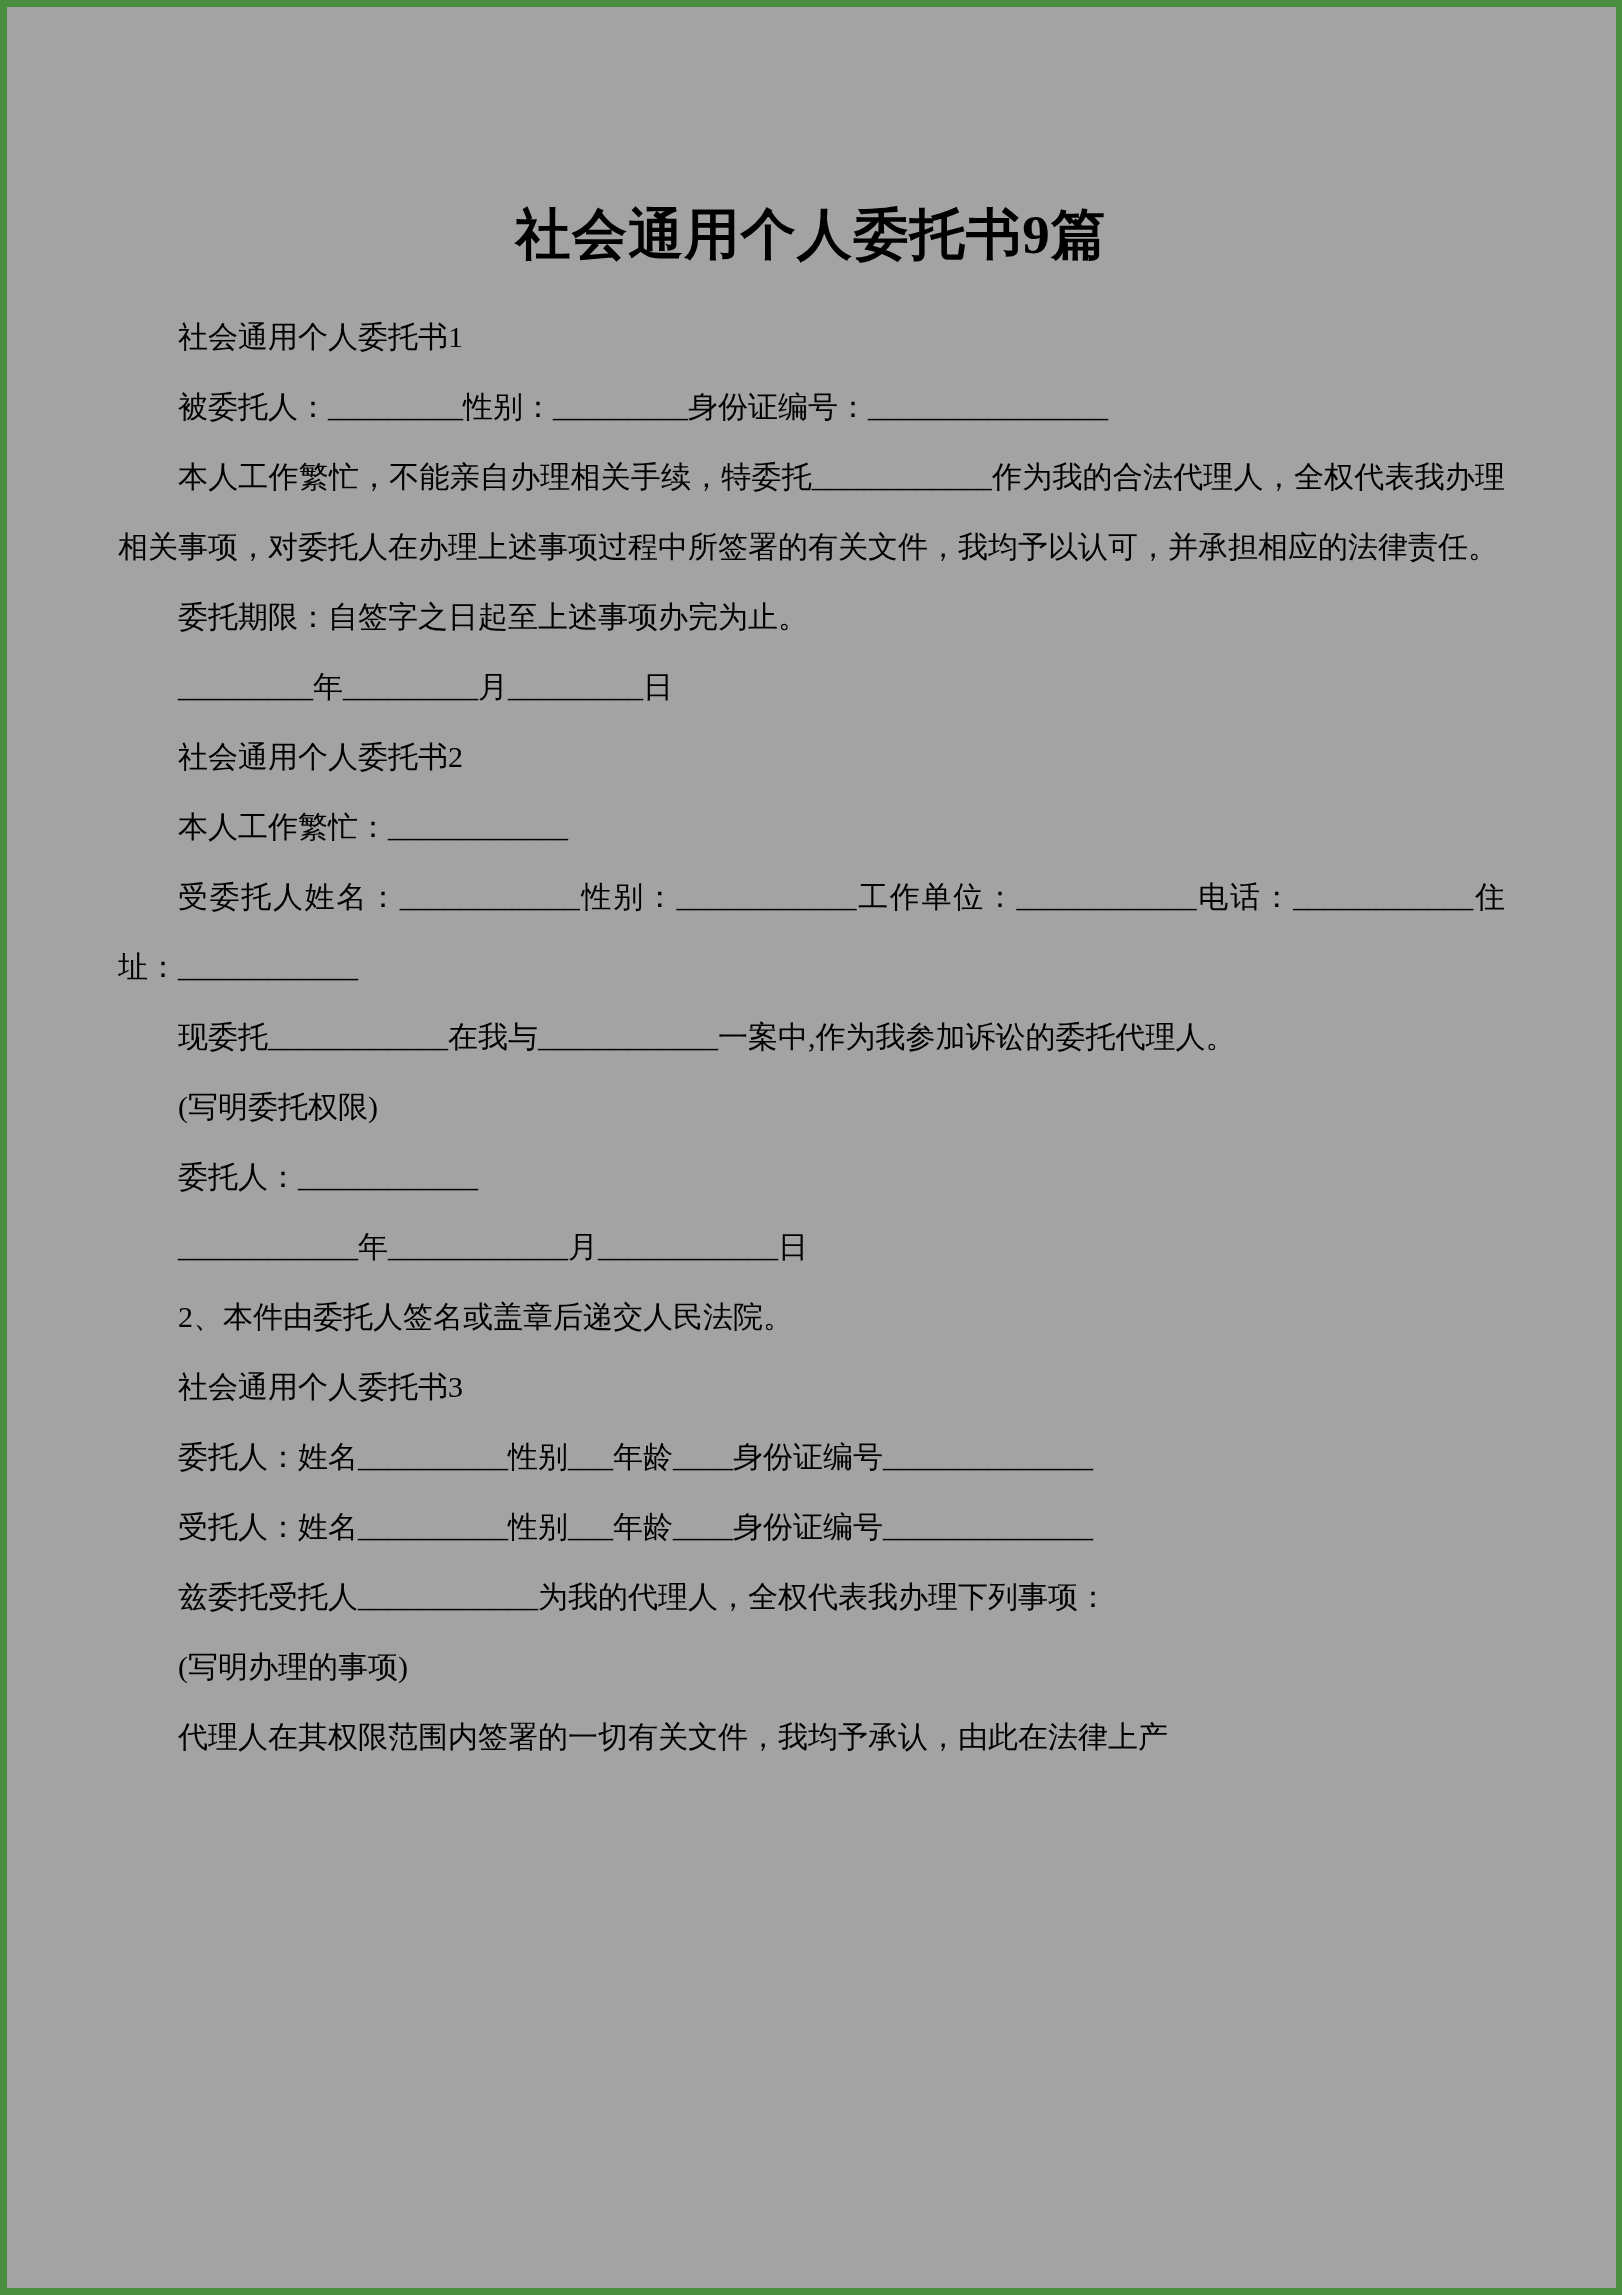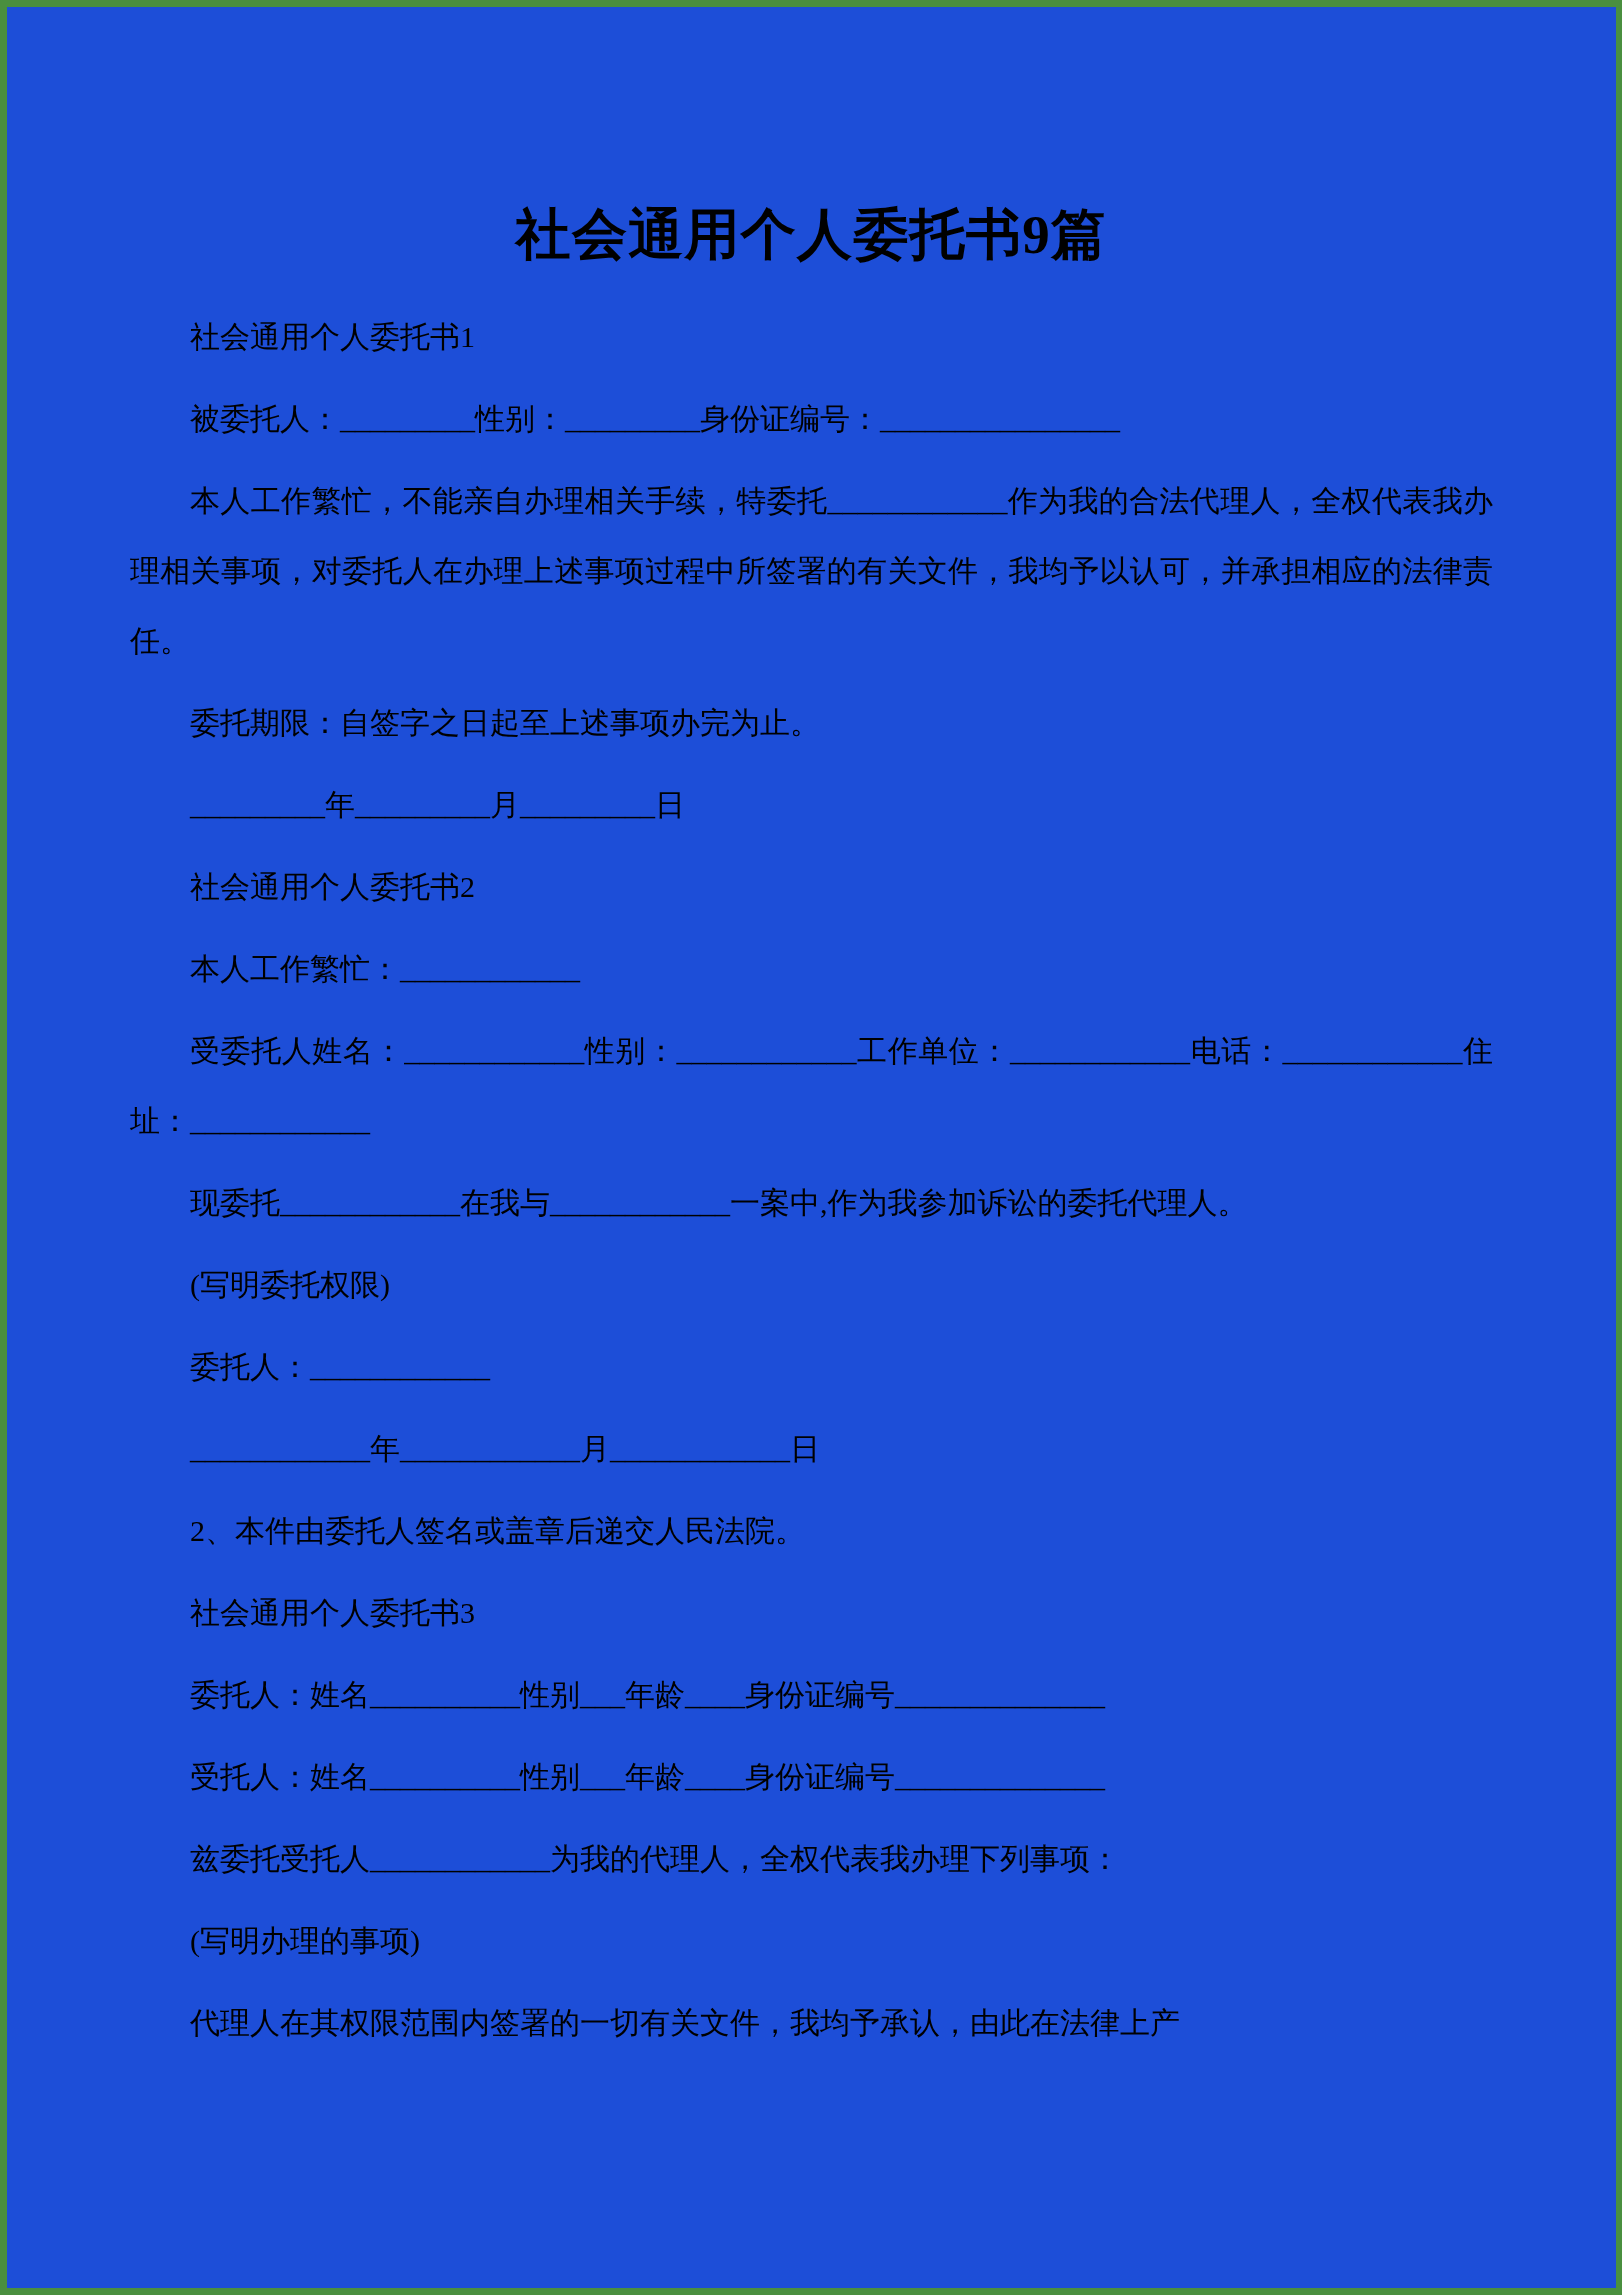--- a/index.html
+++ b/index.html
@@ -27,33 +27,33 @@
     text-align: center;
     font-size: 55px;
     font-weight: bold;
     line-height: 1.15;
     letter-spacing: 1.3px;
   }
   .body-text {
     width: 100%;
   }
   .para {
-    margin: 12px;
+    margin: 0;
     font-size: 30px;
     line-height: 70px;
     text-indent: 60px;
     text-align: justify;
     word-break: break-all;
     overflow-wrap: break-word;
   }
 </style>
 </head>
 <body>
 
-<div class="page" style="border-color: rgb(74, 143, 63); background: #1d4ed8; color: rgb(0, 0, 0);">
+<div class="page" style="border-color: rgb(74, 143, 63); background: #a3a3a3; color: rgb(0, 0, 0);">
   <h1 class="title">社会通用个人委托书9篇</h1>
   <div class="body-text">
       <p class="para">社会通用个人委托书1</p>
       <p class="para">被委托人：_________性别：_________身份证编号：________________</p>
       <p class="para">本人工作繁忙，不能亲自办理相关手续，特委托____________作为我的合法代理人，全权代表我办理相关事项，对委托人在办理上述事项过程中所签署的有关文件，我均予以认可，并承担相应的法律责任。</p>
       <p class="para">委托期限：自签字之日起至上述事项办完为止。</p>
       <p class="para">_________年_________月_________日</p>
       <p class="para">社会通用个人委托书2</p>
       <p class="para">本人工作繁忙：____________</p>
       <p class="para">受委托人姓名：____________性别：____________工作单位：____________电话：____________住址：____________</p>

